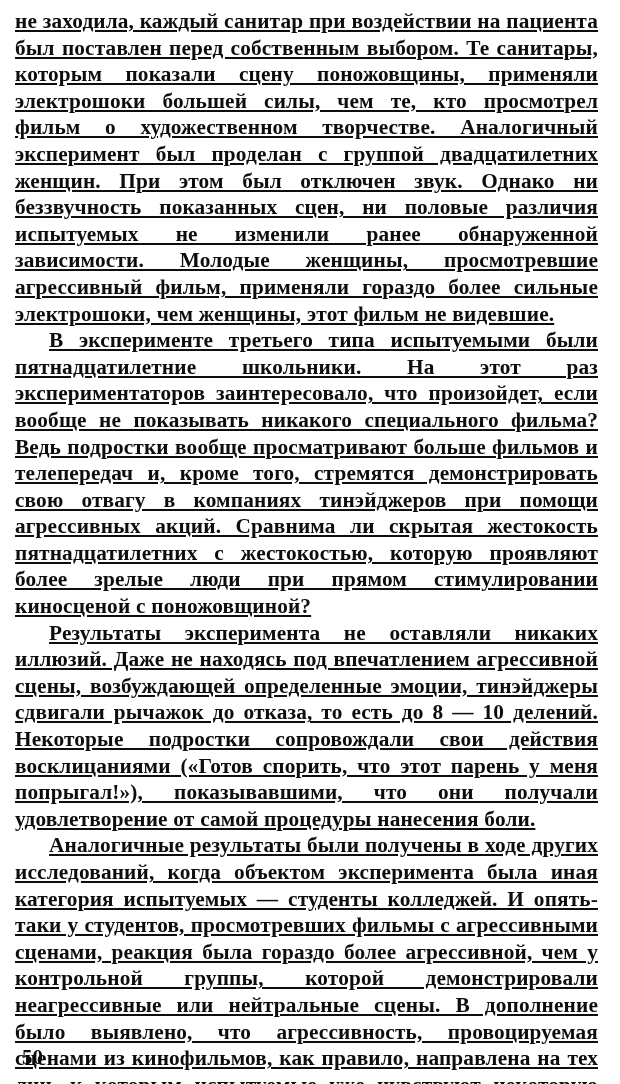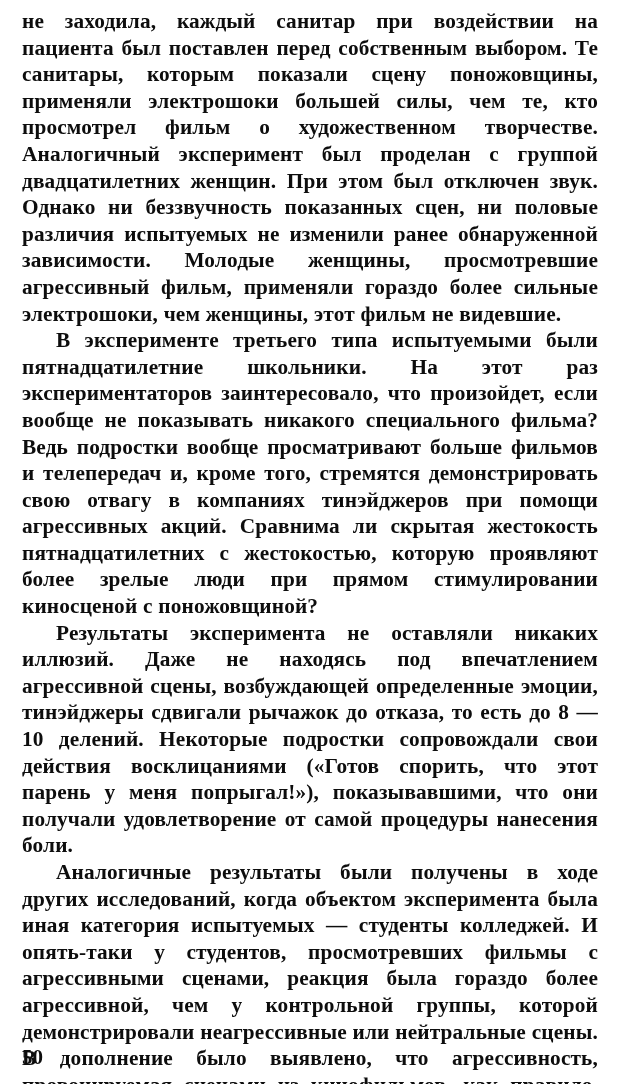--- a/index.html
+++ b/index.html
@@ -14,21 +14,22 @@
     font-family: "Liberation Serif", "DejaVu Serif", serif;
     color: #0d0d0d;
     overflow: hidden;
   }
   .page {
     position: absolute;
     left: 0; top: 0;
     width: 620px;
     height: 1084px;
     box-sizing: border-box;
-    padding: 8px 22px 0 22px;
+    padding: 8px 22px 0 15px;
+    text-decoration: underline;
   }
   .body-text {
     font-size: 21.3px;
     line-height: 26.6px;
     text-align: justify;
     text-justify: inter-word;
     letter-spacing: 0.15px;
     word-spacing: 0.2px;
     font-weight: 600;
     -webkit-font-smoothing: none;

